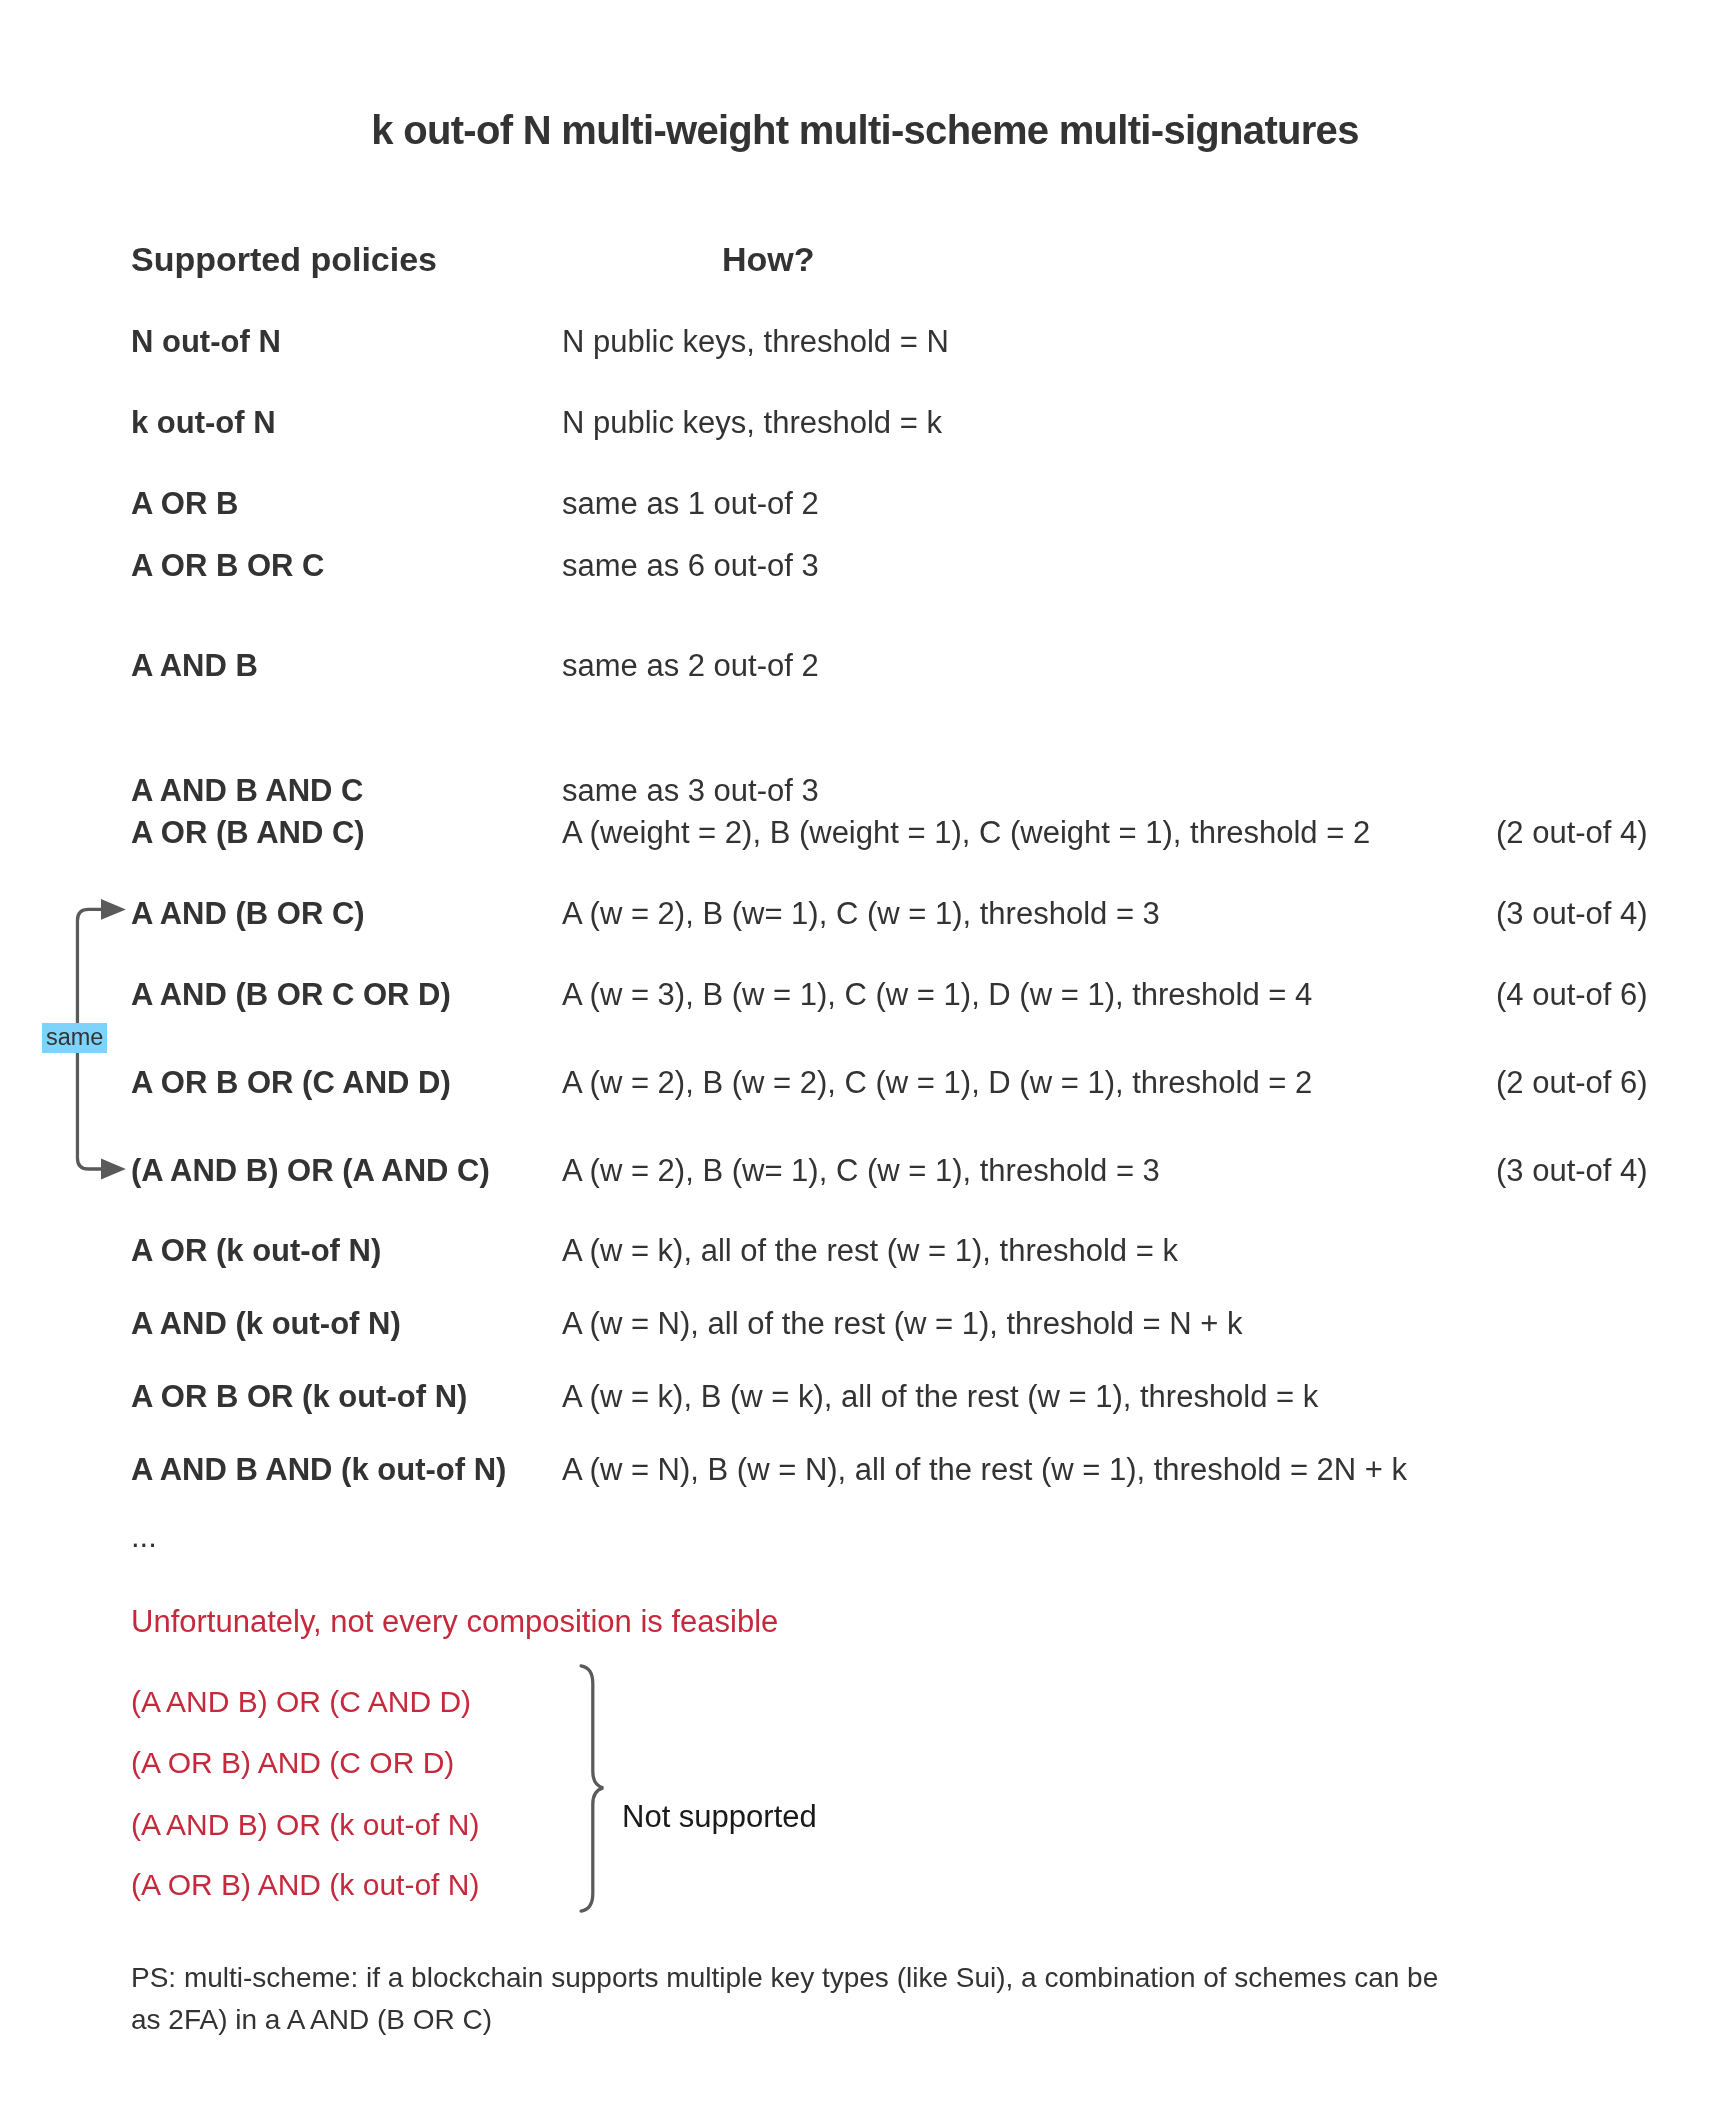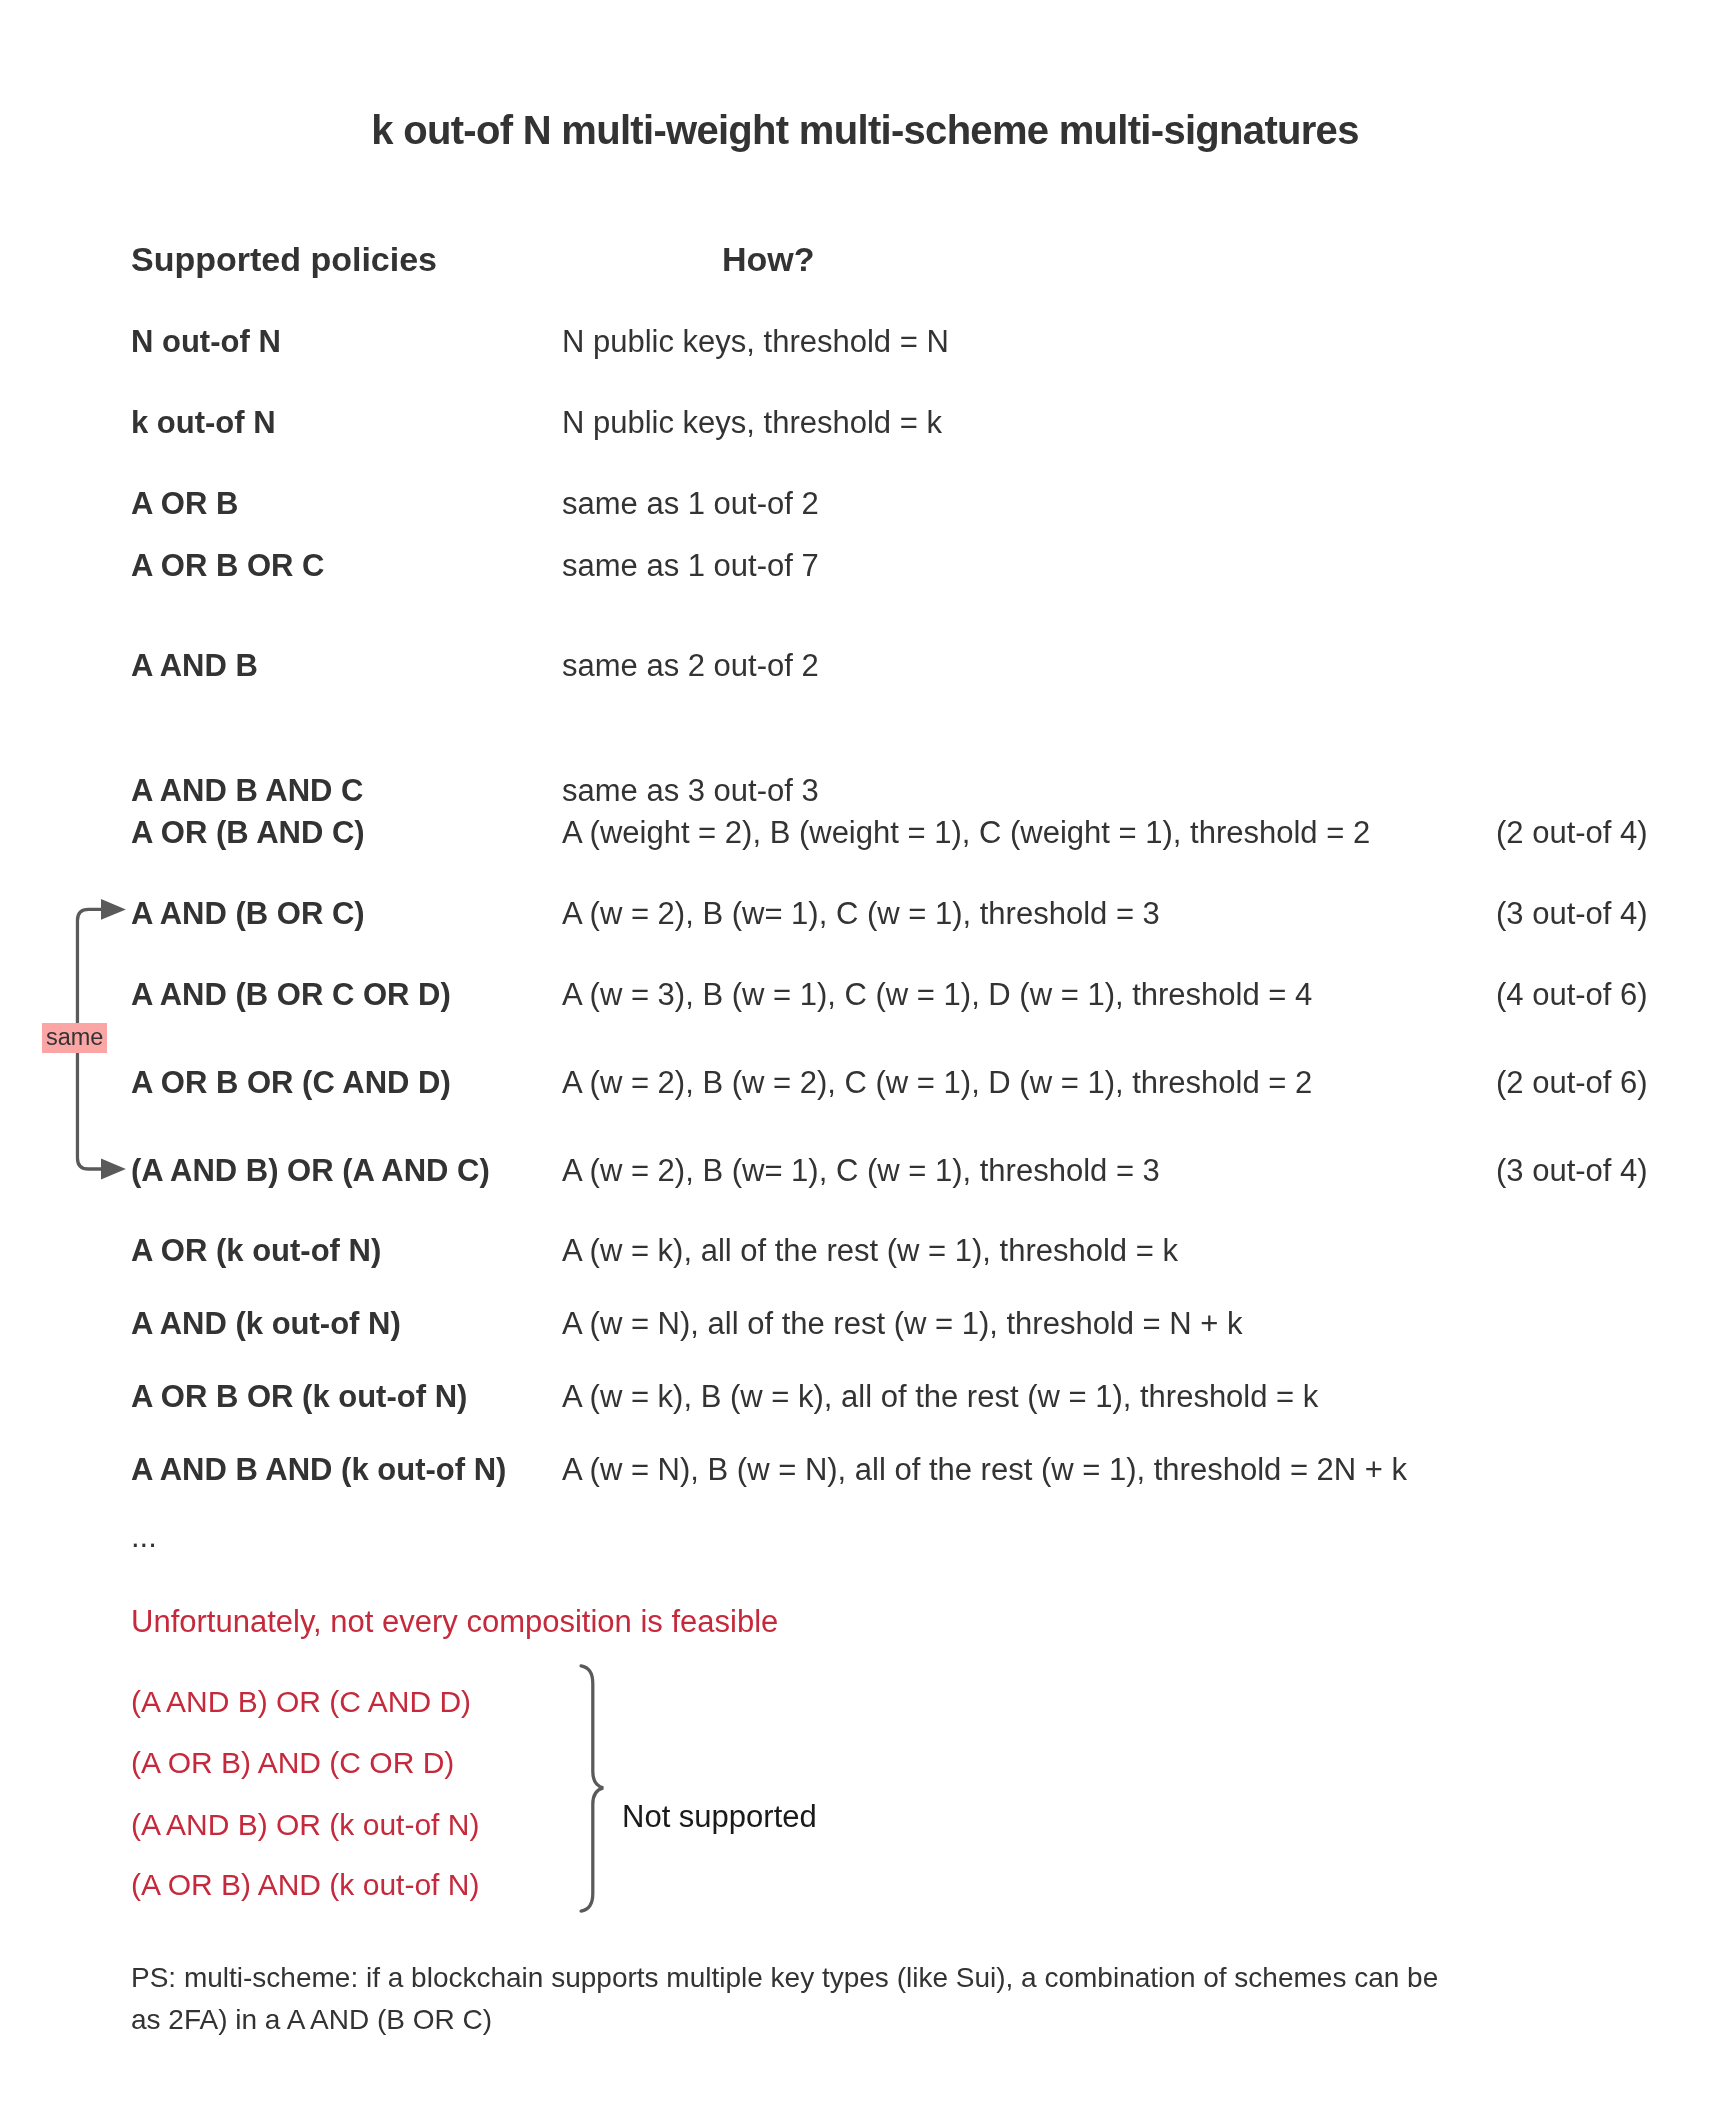--- a/index.html
+++ b/index.html
@@ -53,21 +53,21 @@
   .ellipsis{
     position:absolute;left:131px;top:1519px;
     font-size:31px;font-weight:400;
   }
   .same-bracket{
     position:absolute;left:65px;top:895px;
   }
   .same-label{
     position:absolute;left:42px;top:1023px;
     font-size:23.5px;font-weight:400;
-    background:#fca5a5;
+    background:#7dd3fc;
     padding:1.3px 3.9px;
     color:var(--ink,#333333);
   }
   .red-heading{
     position:absolute;left:131px;top:1604px;
     font-size:31px;font-weight:400;
     color:var(--red,#C5293B);
     white-space:nowrap;
   }
   .red-item{
@@ -113,21 +113,21 @@
       <span class="how">N public keys, threshold = k</span>
       <span class="note"></span>
     </div>
       <div class="row" style="top: 486px;">
       <span class="policy">A OR B</span>
       <span class="how">same as 1 out-of 2</span>
       <span class="note"></span>
     </div>
       <div class="row" style="top: 548px; padding-left: 44px;">
       <span class="policy">A OR B OR C</span>
-      <span class="how">same as 1 out-of 7</span>
+      <span class="how">same as 6 out-of 3</span>
       <span class="note"></span>
     </div>
       <div class="row" style="top: 648px;">
       <span class="policy">A AND B</span>
       <span class="how">same as 2 out-of 2</span>
       <span class="note"></span>
     </div>
       <div class="row" style="top: 729px; margin-top: 44px;">
       <span class="policy">A AND B AND C</span>
       <span class="how">same as 3 out-of 3</span>

